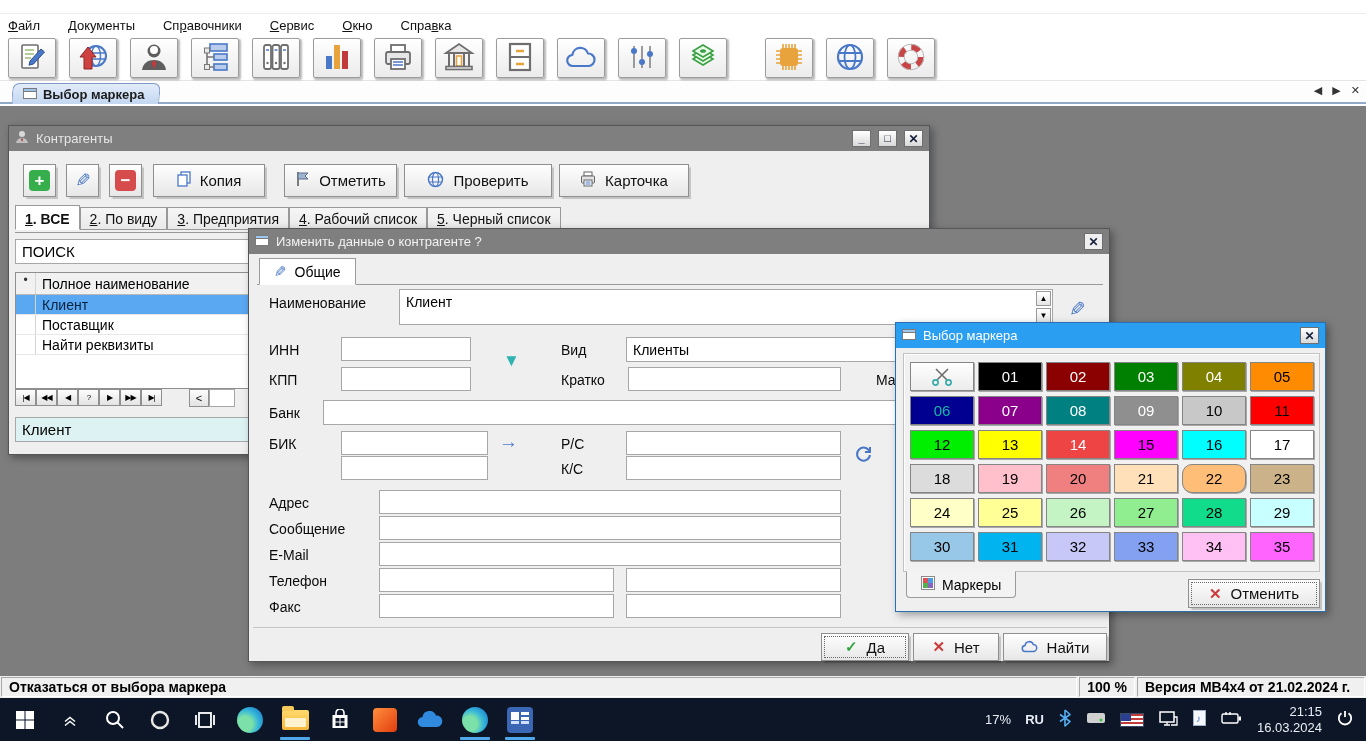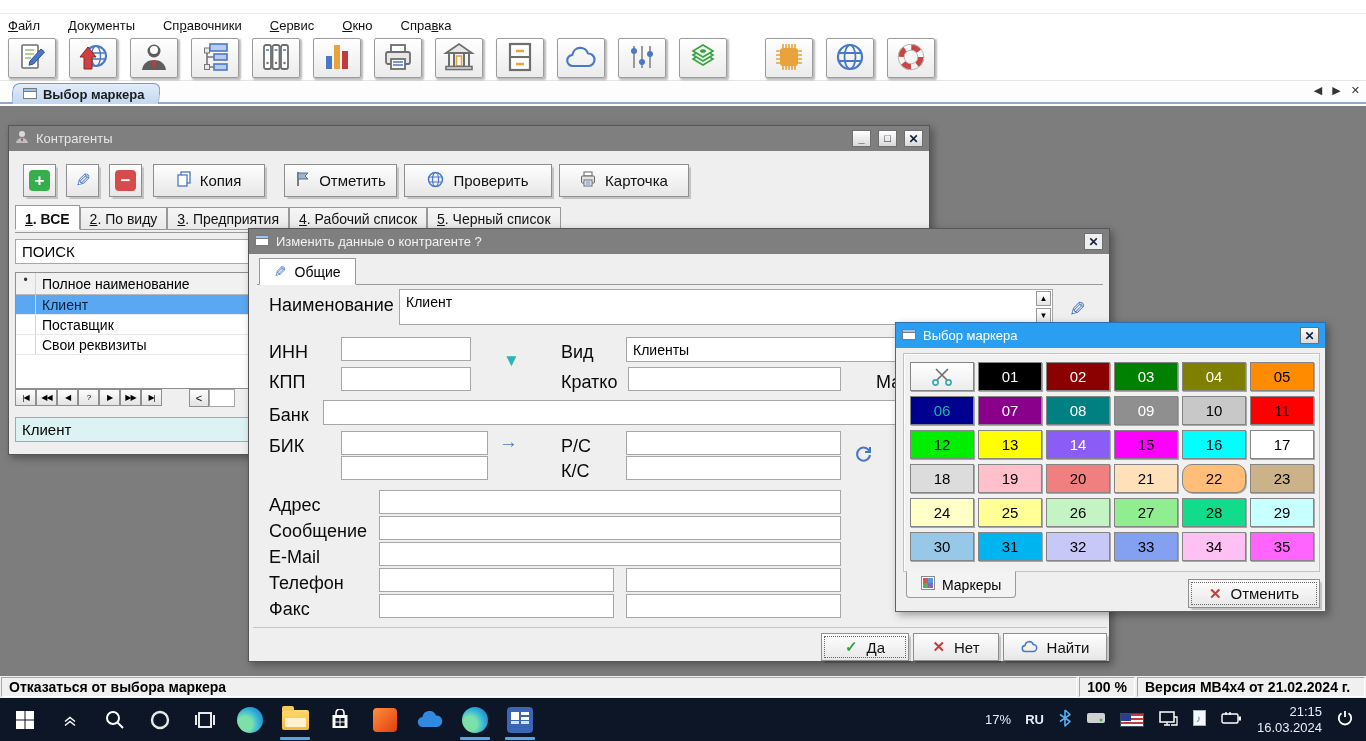--- a/index.html
+++ b/index.html
@@ -27,21 +27,21 @@
   .wc.close{font-size:12px;}
   
   .b3{background:linear-gradient(#fefefe,#e7e7e7);border:1px solid #8f8f8f;box-shadow:1.5px 1.5px 1px rgba(0,0,0,.18);font-size:15px;color:#111;display:inline-flex;align-items:center;justify-content:center;gap:9px;cursor:default;}
   
   .miniplus{width:21px;height:21px;border-radius:4px;background:#35ae4b;color:#fff;font-size:17px;font-weight:bold;display:flex;align-items:center;justify-content:center;line-height:1;}
   .miniminus{width:21px;height:21px;border-radius:4px;background:#d64c4c;color:#fff;font-size:17px;font-weight:bold;display:flex;align-items:center;justify-content:center;line-height:1;}
   .pencil{color:#4a78c8;font-size:19px;transform:scaleX(-1);display:inline-block;}
   .xtab{border:1px solid #999;border-bottom:1px solid #999;background:linear-gradient(#f6f6f6,#e9e9e9);padding:3px 9px 2px;font-size:14px;color:#111;}
   .xtab.act{background:#fff;border-bottom:1px solid #fff;padding-top:5px;margin-top:-2px;font-weight:bold;}
   .fld{background:#fff;border:1px solid #a7a7a7;font-size:14px;color:#000;padding:2px 6px;outline:none;}
-  .lb{position:absolute;font-size:18px;color:#0a0a0a;white-space:nowrap;}
+  .lb{position:absolute;font-size:14px;color:#0a0a0a;white-space:nowrap;}
   .list{position:absolute;background:#fff;border:1px solid #8f8f8f;font-size:14px;overflow:hidden;}
   .lrow{display:flex;height:20px;align-items:center;border-bottom:1px solid #e7e7e7;}
   .lrow .c1{width:20px;align-self:stretch;border-right:1px solid #d5d5d5;text-align:center;font-size:12px;color:#333;flex:none;}
   .lrow .c2{padding-left:6px;}
   .lrow.hdr{background:#f1f1f1;height:22px;border-bottom:1px solid #b9b9b9;}
   .lrow.sel{background:#5aa7f2;color:#07233f;}
   .nb{width:21px;height:17px;background:linear-gradient(#fdfdfd,#e3e3e3);border:1px solid #8f8f8f;font-size:8px;letter-spacing:-1px;display:flex;align-items:center;justify-content:center;color:#000;padding:0;}
   
   .swpanel{position:absolute;left:7px;top:30px;width:417px;height:219px;background:#f1f1f1;border:1px solid #c2c2c2;box-shadow:inset 1px 1px 0 #fff;padding:8px 6px;}
   #swatch-grid{display:grid;grid-template-columns:repeat(6,64px);grid-auto-rows:29px;gap:5px 4px;}
@@ -319,21 +319,21 @@
         <div class="lrow sel">
           <div class="c1"></div>
           <div class="c2">Клиент</div>
         </div>
         <div class="lrow">
           <div class="c1"></div>
           <div class="c2">Поставщик</div>
         </div>
         <div class="lrow">
           <div class="c1"></div>
-          <div class="c2">Свои реквизиты</div>
+          <div class="c2">Найти реквизиты</div>
         </div>
       </div>
 
       <div id="nav-btns" style="position:absolute;left:6px;top:263px;display:flex;">
           <button class="nb">|◀</button>
           <button class="nb">◀◀</button>
           <button class="nb">◀</button>
           <button class="nb">?</button>
           <button class="nb">▶</button>
           <button class="nb">▶▶</button>
@@ -450,21 +450,21 @@
             <button class="swatch" style="background: rgb(128, 128, 0); color: rgb(255, 255, 255);">04</button>
             <button class="swatch" style="background: rgb(255, 140, 0); color: rgb(0, 0, 0);">05</button>
             <button class="swatch" style="background: rgb(0, 0, 144); color: #14b8a6;">06</button>
             <button class="swatch" style="background: rgb(139, 0, 139); color: rgb(255, 255, 255);">07</button>
             <button class="swatch" style="background: rgb(0, 128, 128); color: rgb(255, 255, 255);">08</button>
             <button class="swatch" style="background: rgb(143, 143, 143); color: rgb(255, 255, 255);">09</button>
             <button class="swatch" style="background: rgb(200, 200, 200); color: rgb(0, 0, 0);">10</button>
             <button class="swatch" style="background: rgb(255, 0, 0); color: rgb(0, 0, 0);">11</button>
             <button class="swatch" style="background: rgb(0, 238, 0); color: rgb(0, 0, 0);">12</button>
             <button class="swatch" style="background: rgb(255, 255, 0); color: rgb(0, 0, 0);">13</button>
-            <button class="swatch" style="background: #8b5cf6; color: rgb(255, 255, 255);">14</button>
+            <button class="swatch" style="background: #ef4444; color: rgb(255, 255, 255);">14</button>
             <button class="swatch" style="background: rgb(255, 0, 255); color: rgb(0, 0, 0);">15</button>
             <button class="swatch" style="background: rgb(0, 255, 255); color: rgb(0, 0, 0);">16</button>
             <button class="swatch" style="background: rgb(255, 255, 255); color: rgb(0, 0, 0);">17</button>
             <button class="swatch" style="background: rgb(220, 220, 220); color: rgb(0, 0, 0);">18</button>
             <button class="swatch" style="background: rgb(255, 192, 203); color: rgb(0, 0, 0);">19</button>
             <button class="swatch" style="background: rgb(240, 128, 128); color: rgb(0, 0, 0);">20</button>
             <button class="swatch" style="background: rgb(255, 224, 184); color: rgb(0, 0, 0);">21</button>
             <button class="swatch" style="background: rgb(255, 190, 120); color: rgb(0, 0, 0); border-radius: 10px;">22</button>
             <button class="swatch" style="background: rgb(204, 178, 136); color: rgb(0, 0, 0);">23</button>
             <button class="swatch" style="background: rgb(255, 255, 200); color: rgb(0, 0, 0);">24</button>

